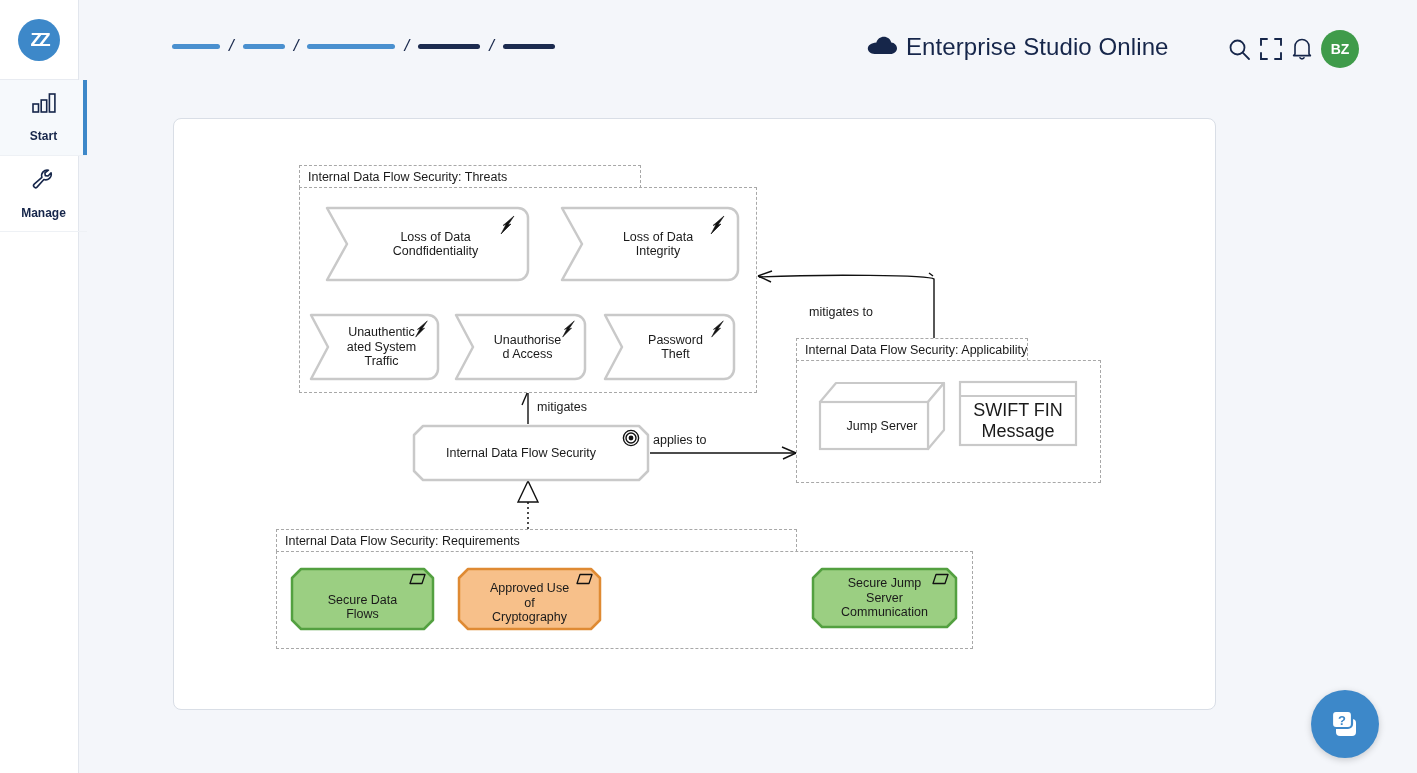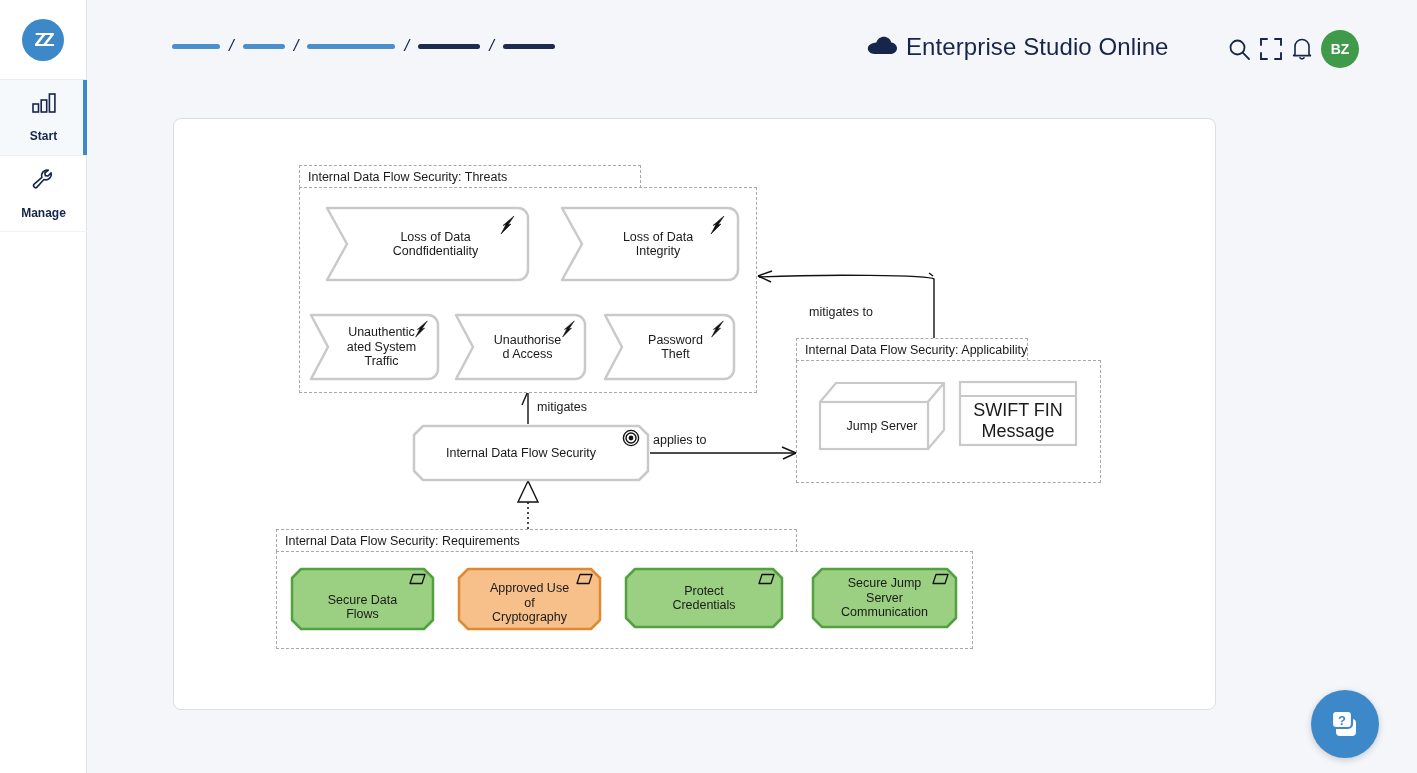--- a/index.html
+++ b/index.html
@@ -7,21 +7,21 @@
     margin: 0; padding: 0;
     width: 1417px; height: 773px;
     overflow: hidden;
     background: #f4f6fa;
     font-family: "Liberation Sans", sans-serif;
   }
 
   
   #sidebar {
     position: absolute; left: 0; top: 0;
-    width: 87px; height: 773px;
+    width: 79px; height: 773px;
     background: #ffffff;
     border-right: 1px solid #e2e6ed;
   }
   .logo-wrap {
     height: 80px; display: flex; align-items: center; justify-content: center;
     border-bottom: 1px solid #e8ebf1;
   }
   .logo-circle {
     width: 42px; height: 42px; border-radius: 50%;
     background: #3d88c9;
@@ -347,30 +347,20 @@
           <path d="M11,2 L134,2 L143,11 L143,53 L134,62 L11,62 L2,53 L2,11 Z" fill="#f7c08a" stroke="#df8a33" stroke-width="2.5" stroke-linejoin="round"></path>
         </svg>
         <svg width="17" height="12" viewBox="0 0 17 12" style="position:absolute;right:9px;top:6px">
           <path d="M4,1.5 L16,1.5 L13,10.5 L1,10.5 Z" fill="none" stroke="#111" stroke-width="1.3" stroke-linejoin="round"></path>
         </svg>
         <div class="node-label">Approved Use
 of
 Cryptography</div>
       </div>
 
-      <div class="node" style="left:348px;top:38px;width:160px;height:62px;">
-        <svg width="160" height="62" viewBox="0 0 160 62" style="position:absolute;left:0;top:0">
-          <path d="M11,2 L149,2 L158,11 L158,51 L149,60 L11,60 L2,51 L2,11 Z" fill="#9bcf82" stroke="#53a040" stroke-width="2.5" stroke-linejoin="round"></path>
-        </svg>
-        <svg width="17" height="12" viewBox="0 0 17 12" style="position:absolute;right:9px;top:6px">
-          <path d="M4,1.5 L16,1.5 L13,10.5 L1,10.5 Z" fill="none" stroke="#111" stroke-width="1.3" stroke-linejoin="round"></path>
-        </svg>
-        <div class="node-label">Protect
-Credentials</div>
-      </div>
 
       <div class="node" style="left:535px;top:38px;width:147px;height:62px;">
         <svg width="147" height="62" viewBox="0 0 147 62" style="position:absolute;left:0;top:0">
           <path d="M11,2 L136,2 L145,11 L145,51 L136,60 L11,60 L2,51 L2,11 Z" fill="#9bcf82" stroke="#53a040" stroke-width="2.5" stroke-linejoin="round"></path>
         </svg>
         <svg width="17" height="12" viewBox="0 0 17 12" style="position:absolute;right:9px;top:6px">
           <path d="M4,1.5 L16,1.5 L13,10.5 L1,10.5 Z" fill="none" stroke="#111" stroke-width="1.3" stroke-linejoin="round"></path>
         </svg>
         <div class="node-label" style="padding:0 6px">Secure Jump
 Server

